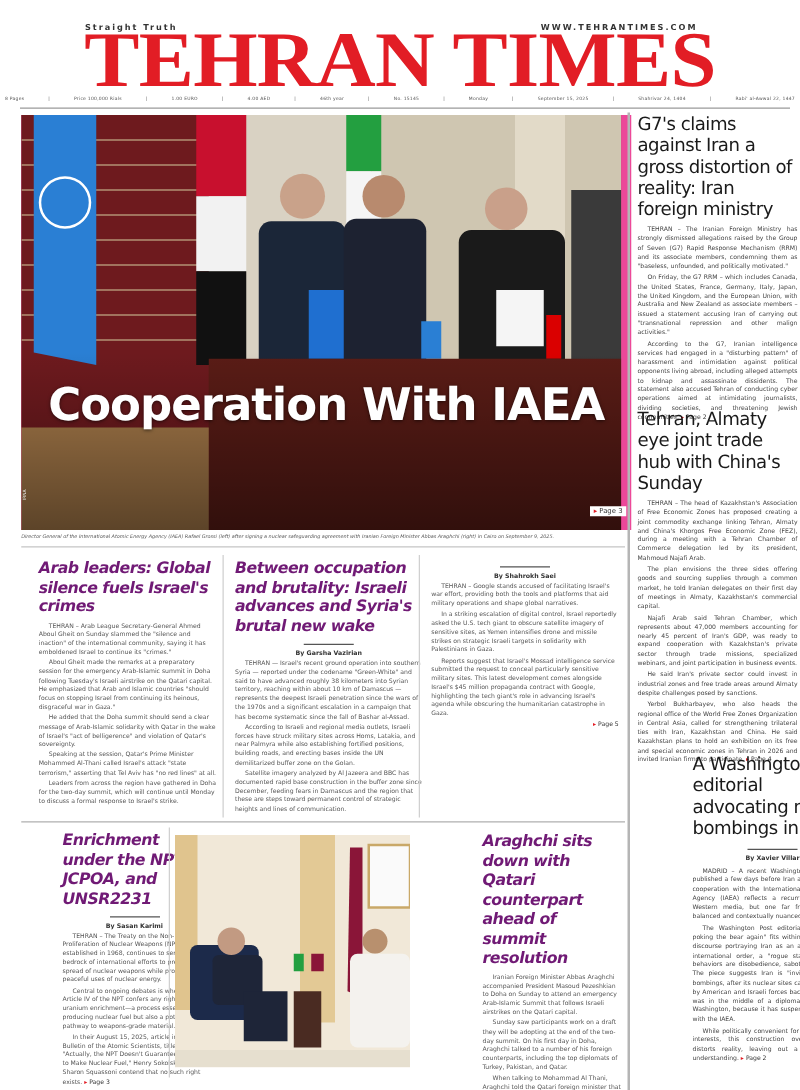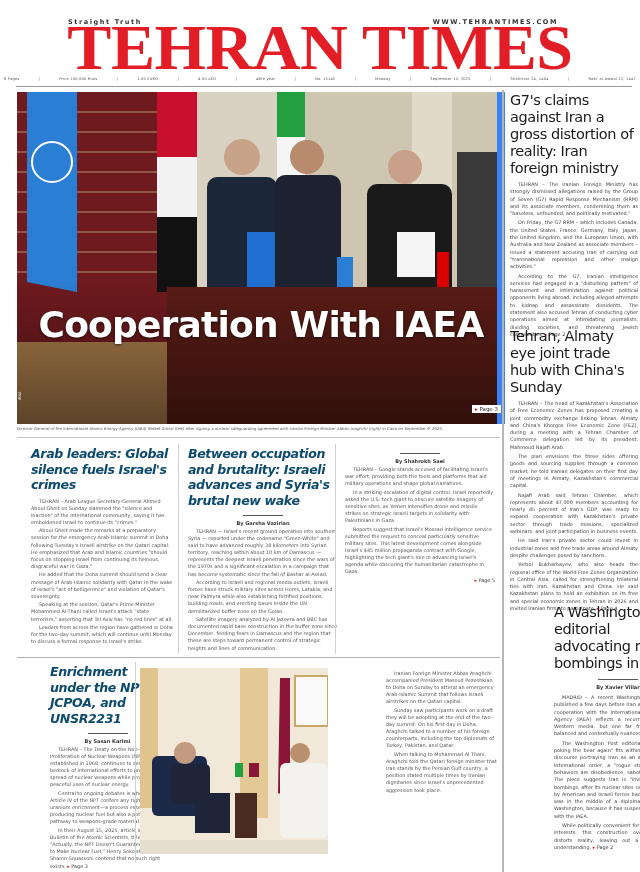--- a/index.html
+++ b/index.html
@@ -9,21 +9,21 @@
   
   .masthead { position: absolute; left: 0; top: 0; width: 640px; height: 90px; padding-left: 31px; }
   .tagline { position: absolute; left: 68px; top: 18px; font-family: "DejaVu Sans", sans-serif; font-weight: bold; font-size: 6.5px; letter-spacing: 1.6px; color: #333; }
   .site-url { position: absolute; right: 82px; top: 18px; font-family: "DejaVu Sans", sans-serif; font-weight: bold; font-size: 6.5px; letter-spacing: 1.6px; color: #333; }
   .logo { position: absolute; left: 0; right: 0; top: 20px; text-align: center; font-family: "Liberation Serif", serif; font-weight: bold; font-size: 63px; line-height: 56px; color: #e21d25; letter-spacing: -0.5px; transform: scaleX(1.05); transform-origin: center; }
   .infoline { position: absolute; left: 4px; right: 4px; top: 77px; display: flex; justify-content: space-between; font-family: "DejaVu Sans", sans-serif; font-size: 3.6px; color: #555; letter-spacing: 0.2px; white-space: nowrap; }
   .infoline span { display: inline-block; }
   .top-rule { position: absolute; left: 16px; right: 8px; top: 86px; height: 1px; background: #9a9a9a; }
 
   
-  .hero { position: absolute; left: 17px; top: 92px; width: 488px; height: 332px; overflow: hidden; background: #3b82f6; }
+  .hero { position: absolute; left: 17px; top: 92px; width: 488px; height: 332px; overflow: hidden; background: #ec4899; }
   .hero svg { position: absolute; left: 0; top: 0; }
   .hero-headline { position: absolute; left: 0; right: 0; top: 213px; text-align: center; font-family: "DejaVu Sans", sans-serif; font-weight: bold; color: #fff; font-size: 36px; line-height: 39px; letter-spacing: -0.8px; text-shadow: 0 1px 3px rgba(0,0,0,0.6); }
   .hero-sub { position: absolute; left: 20px; right: 20px; top: 296px; text-align: center; font-family: "DejaVu Sans", sans-serif; font-weight: bold; color: #f2f2f2; font-size: 12px; line-height: 15px; text-shadow: 0 1px 2px rgba(0,0,0,0.7); }
   .hero-page { position: absolute; right: 4px; top: 313px; background: #fff; color: #333; font-size: 5.5px; padding: 1px 3px; }
   .hero-page .arrow { color: #e21d25; }
   .photo-credit { position: absolute; left: 1px; top: 308px; font-size: 3.5px; color: #eee; transform: rotate(-90deg); transform-origin: left top; }
   .hero-caption { position: absolute; left: 17px; top: 426px; width: 485px; font-family: "DejaVu Sans", sans-serif; font-style: italic; font-size: 3.9px; color: #555; white-space: nowrap; overflow: hidden; }
 
   
   .right-col { position: absolute; left: 502px; top: 90px; width: 136px; bottom: 0; border-left: 2px solid #b5b5b5; padding-left: 6px; }
@@ -32,21 +32,21 @@
   .rc-body { margin-top: 4px; font-size: 4.9px; line-height: 7.3px; color: #444; text-align: justify; }
   .rc-body p { text-indent: 8px; margin-bottom: 2px; }
   .byline { text-align: center; font-weight: bold; font-size: 5px; color: #333; margin: 3px 0 2px; }
   .byline-rule { width: 40px; height: 1px; background: #555; margin: 7px auto 4px; }
   .pg { color: #333; }
   .pg .arrow { color: #e21d25; }
 
   
   .mid-row { position: absolute; left: 17px; top: 437px; width: 483px; height: 222px; border-top: 1px solid #c5c5c5; }
   .mid-story { position: absolute; top: 8px; }
-  .ital-head { font-family: "DejaVu Sans", sans-serif; font-style: italic; font-size: 12.6px; line-height: 15.5px; color: #0c4a6e; letter-spacing: -0.4px; }
+  .ital-head { font-family: "DejaVu Sans", sans-serif; font-style: italic; font-size: 12.6px; line-height: 15.5px; color: #701a75; letter-spacing: -0.4px; }
   .mid-body { margin-top: 5px; font-size: 4.9px; line-height: 7.1px; color: #555; }
   .mid-body p { text-indent: 8px; margin-bottom: 1.5px; }
   .vrule { position: absolute; top: 444px; width: 1px; height: 210px; background: #d0d0d0; }
   .mid-bottom-rule { position: absolute; left: 17px; top: 657px; width: 483px; height: 1px; background: #b0b0b0; }
 
   
   .bot-story-1 { position: absolute; left: 14px; top: 664px; width: 115px; margin-left: 36px; }
   .bot-photo { position: absolute; left: 140px; top: 668px; width: 188px; height: 186px; overflow: hidden; }
   .bot-story-2 { position: absolute; left: 386px; top: 665px; width: 112px; }
   .vrule-b { position: absolute; left: 135px; top: 662px; width: 1px; height: 200px; background: #d0d0d0; }
@@ -251,18 +251,19 @@
     <rect x="109" y="95" width="10" height="14" fill="#8a1538"></rect>
     <g>
       <circle cx="160" cy="85" r="10" fill="#b8906e"></circle>
       <rect x="140" y="95" width="48" height="75" fill="#f4f2ee" rx="6"></rect>
     </g>
     <rect x="0" y="172" width="188" height="14" fill="#e6dfcf"></rect>
   </svg>
 </figure>
 
 <article class="bot-story-2">
+  <h3 class="ital-head">Araghchi sits down with Qatari counterpart ahead of summit resolution</h3>
   <div class="mid-body">
     <p>Iranian Foreign Minister Abbas Araghchi accompanied President Masoud Pezeshkian to Doha on Sunday to attend an emergency Arab-Islamic Summit that follows Israeli airstrikes on the Qatari capital.</p>
     <p>Sunday saw participants work on a draft they will be adopting at the end of the two-day summit. On his first day in Doha, Araghchi talked to a number of his foreign counterparts, including the top diplomats of Turkey, Pakistan, and Qatar.</p>
     <p>When talking to Mohammad Al Thani, Araghchi told the Qatari foreign minister that Iran stands by the Persian Gulf country, a position stated multiple times by Iranian dignitaries since Israel's unprecedented aggression took place.</p>
   </div>
 </article>
 
 </body></html>

